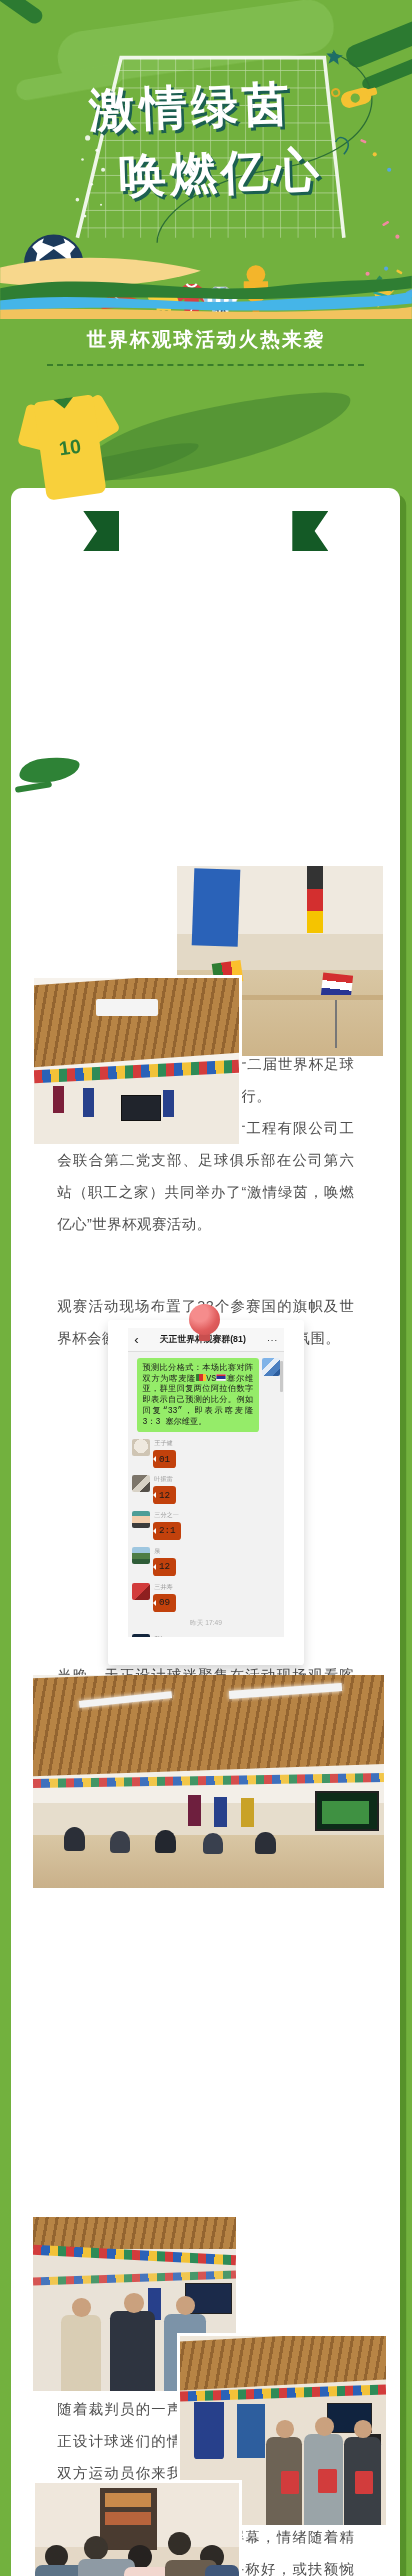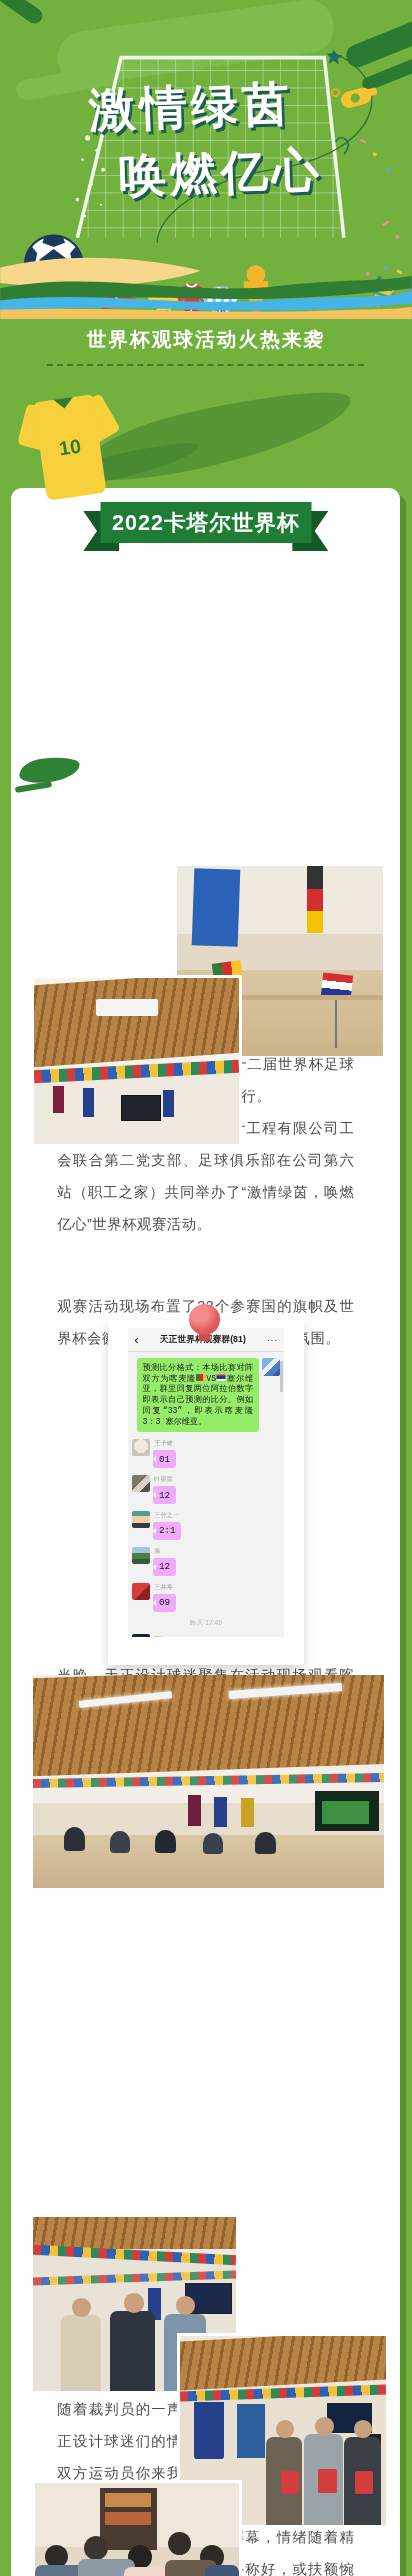--- a/index.html
+++ b/index.html
@@ -86,21 +86,21 @@
   .av-group{background:linear-gradient(135deg,#7fb3e8 0 35%,#e6eef7 35% 55%,#4a7fc0 55% 80%,#2d5d9d 80%);}
   .av-bear{background:radial-gradient(circle at 50% 42%,#efe9df 0 52%,#cfc5b4 52%);}
   .av-wedding{background:linear-gradient(135deg,#7d766b 0 45%,#d8d2c6 45% 70%,#55504a 70%);}
   .av-cartoon{background:linear-gradient(180deg,#4f9e97 0 32%,#f3cfae 32% 72%,#3b3b3b 72%);}
   .av-landscape{background:linear-gradient(180deg,#9fc7e0 0 38%,#4e7d46 38% 72%,#2f5d38 72%);}
   .av-flagred{background:linear-gradient(135deg,#d23c3c 0 55%,#8e2020 55%);}
   .av-dark{background:linear-gradient(180deg,#13253c 0 58%,#3a5673 58%);}
   .msg-col{max-width:122px;font-family:Liberation Mono, monospace;}
   .msg-name{font-size:6.2px;color:#9a9a9a;margin:0 0 2.1px 1px;}
   .bubble{position:relative;border-radius:3.1px;padding:3.6px 5.7px;font-size:9.3px;color:#1a1a1a;width:fit-content;}
-  .bubble.white{background:#f0abfc;}
+  .bubble.white{background:#c2410c;}
   .bubble.white::before{content:'';position:absolute;left:-3.1px;top:5.7px;border:3.1px solid transparent;border-right-color:#ffffff;}
   .bubble.green{background:#95ec69;font-size:8.2px;line-height:10.8px;text-align:justify;padding:4.6px 5.7px;}
   .bubble.green::after{content:'';position:absolute;right:-3.1px;top:5.7px;border:3.1px solid transparent;border-left-color:#95ec69;}
   .flag{display:inline-block;width:10.3px;height:7.2px;vertical-align:-0.5px;border-radius:0.5px;}
   .flag-cm{background:linear-gradient(90deg,#2e7d32 0 33%,#d32f2f 33% 66%,#fbc02d 66%);}
   .flag-rs{background:linear-gradient(180deg,#d32f2f 0 33%,#283593 33% 66%,#ffffff 66%);box-shadow:0 0 0 0.5px #ccc inset;}
   .chat-time{text-align:center;font-size:6.7px;color:#b2b2b2;margin:3.1px 0 6.2px 0;}
   .chat-scroll{position:absolute;right:1.5px;top:33px;width:2.1px;height:31px;background:#c9c9c9;border-radius:1px;}
 </style>
 </head>
@@ -253,23 +253,20 @@
   <div class="sleeve l" data-name="jersey-sleeve"></div>
   <div class="sleeve r" data-name="jersey-sleeve"></div>
   <div class="jbody" data-name="jersey-body"></div>
   <div class="collar" data-name="jersey-collar"></div>
   <div class="num" data-name="jersey-number">10</div>
 </div>
 
 <div class="abs" id="card" data-name="content-card">
   <div class="abs ribbon-tail l" data-name="ribbon-tail"></div>
   <div class="abs ribbon-tail r" data-name="ribbon-tail"></div>
-  <div class="abs ribbon" data-name="section-badge">
-    <span class="label" data-name="section-badge-label">2022卡塔尔世界杯</span>
-  </div>
 
   <div class="abs para" style="top:560px;" data-name="paragraph-1">四年一度的足球盛宴“第二十二届世界杯足球赛”正在卡塔尔如火如荼地举行。</div>
   <div class="abs para" style="top:624px;" data-name="paragraph-2">11月28日，浙江省天正设计工程有限公司工会联合第二党支部、足球俱乐部在公司第六站（职工之家）共同举办了“激情绿茵，唤燃亿心”世界杯观赛活动。</div>
   <div class="abs brush bl1" data-name="brush-stroke-decor"></div>
   <div class="abs bl2" data-name="brush-stroke-decor"></div>
   <div class="abs para" style="top:802px;" data-name="paragraph-3">观赛活动现场布置了32个参赛国的旗帜及世界杯会徽与吉祥物，营造了浓烈观赛氛围。</div>
   <div class="abs para" style="top:1171px;" data-name="paragraph-4">当晚，天正设计球迷聚集在活动现场观看喀麦隆VS塞尔维亚的对决。比赛开始前，球迷们根据竞猜比赛结果规则，纷纷投出自己宝贵的一票。</div>
   <div class="abs para" style="top:1905px;" data-name="paragraph-5">随着裁判员的一声长哨，比赛正式开始，天正设计球迷们的情绪瞬间高涨起来。场上，双方运动员你来我往，运球、传球、射门、扑救，快速的攻防转换，精彩连连；电视机前，球迷们眼睛紧紧盯着屏幕，情绪随着精彩的比赛起伏不断，或拍手称好，或扶额惋惜，或振臂高呼，或跺脚悔恨。经过90分钟以及伤停补时后，最终球赛比分锁定在3:3。根据赛前比分的预测结果，成功预测3：3比分的“天选之子”与其他猜中平局的幸运儿们捧回了今日大奖。</div>
 
 </div>

